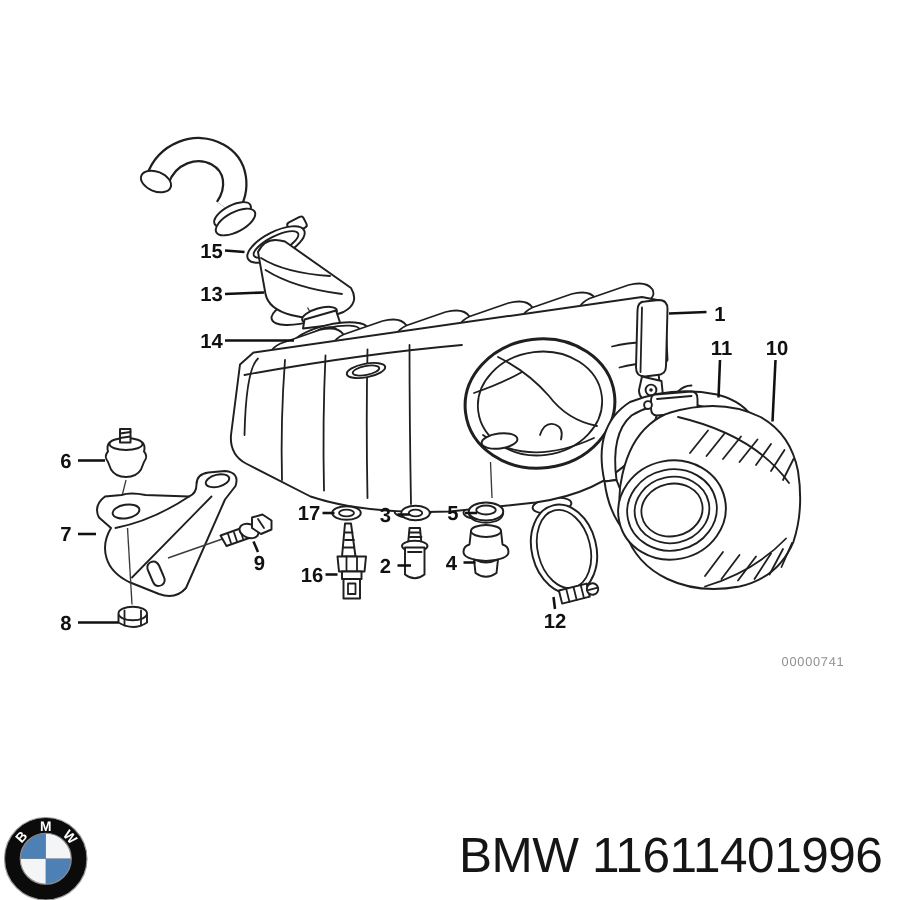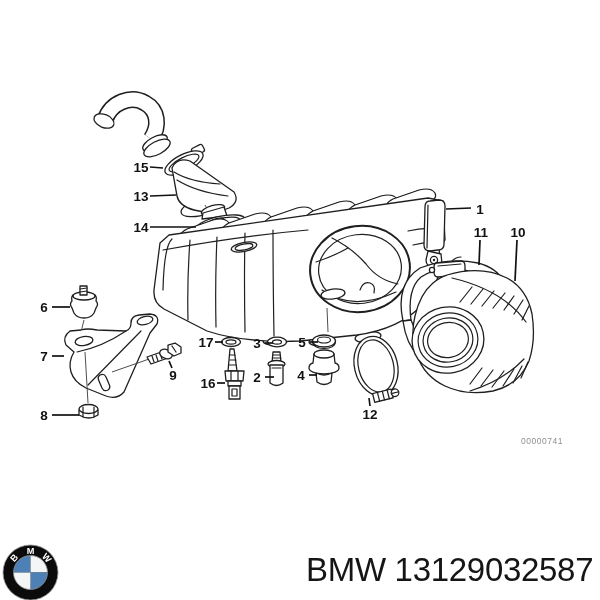--- a/index.html
+++ b/index.html
@@ -268,14 +268,14 @@
     <path class="q-blue" d="M 28.5,28.5 L 28.5,11.5 A 17,17 0 0 0 11.5,28.5 Z"></path>
     <path class="q-white" d="M 28.5,28.5 L 45.5,28.5 A 17,17 0 0 0 28.5,11.5 Z"></path>
     <path class="q-blue" d="M 28.5,28.5 L 28.5,45.5 A 17,17 0 0 0 45.5,28.5 Z"></path>
     <path class="q-white" d="M 28.5,28.5 L 11.5,28.5 A 17,17 0 0 0 28.5,45.5 Z"></path>
     <circle cx="28.5" cy="28.5" r="17" fill="none" stroke="#8c8c8c" stroke-width="0.8"></circle>
     <text class="logo-letter" x="28.5" y="9.8" transform="rotate(-48 28.5 28.5)">B</text>
     <text class="logo-letter" x="28.5" y="9.8">M</text>
     <text class="logo-letter" x="28.5" y="9.8" transform="rotate(48 28.5 28.5)">W</text>
   </svg>
 
-  <div class="footer-text">BMW 13129032587</div>
+  <div class="footer-text">BMW 11611401996</div>
 </div>
 
 </body></html>

